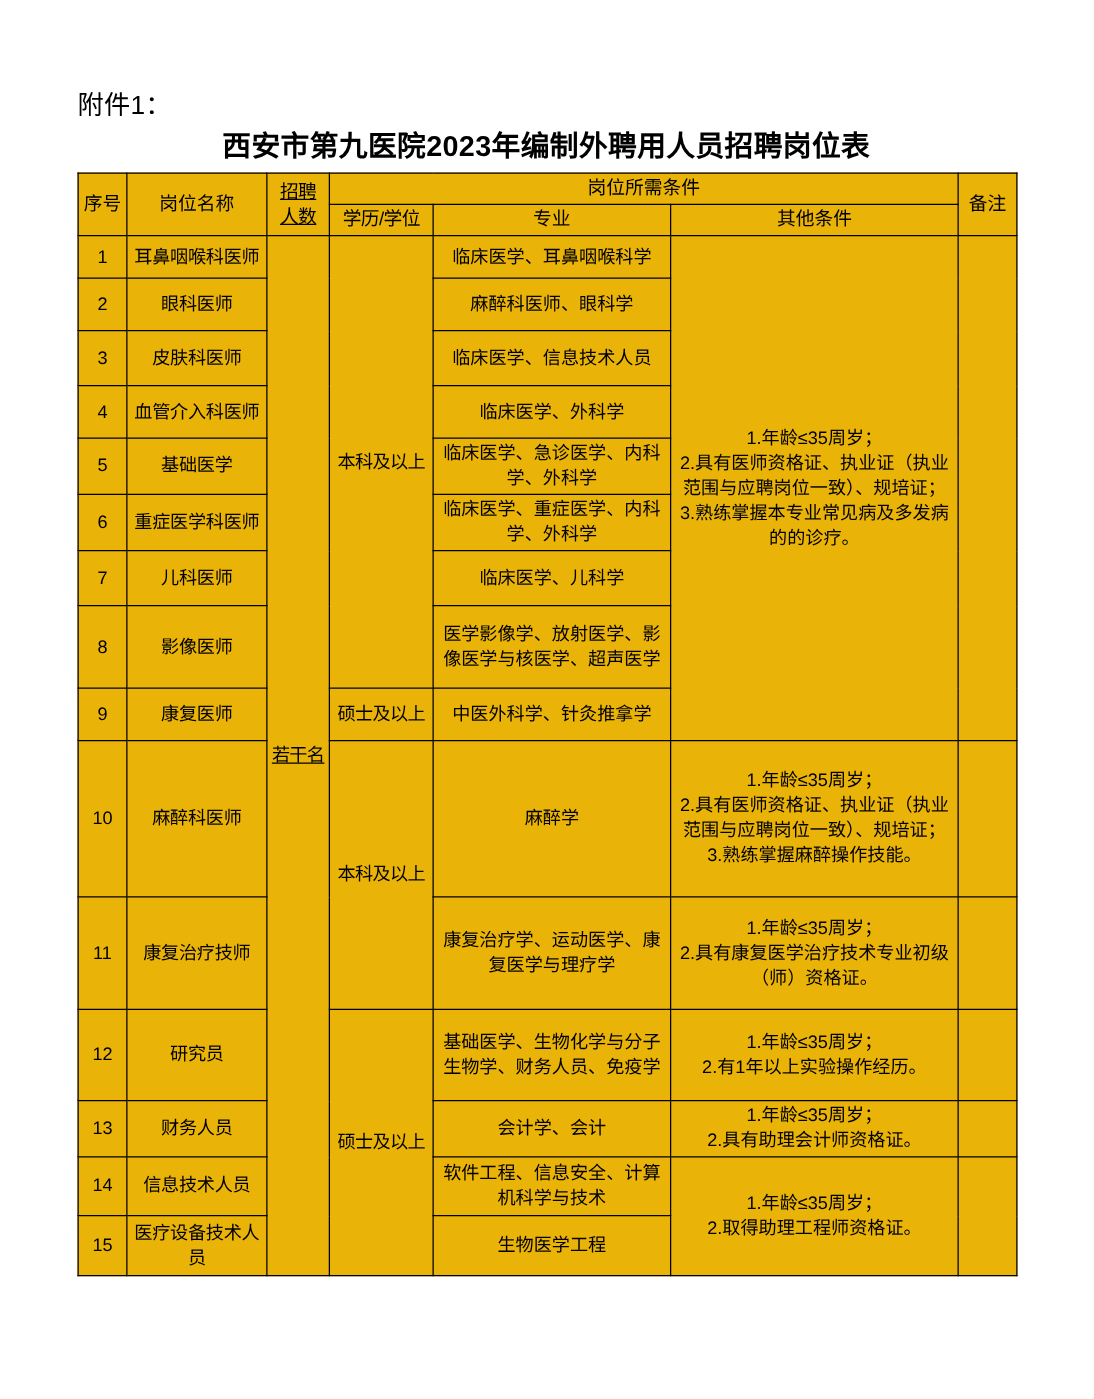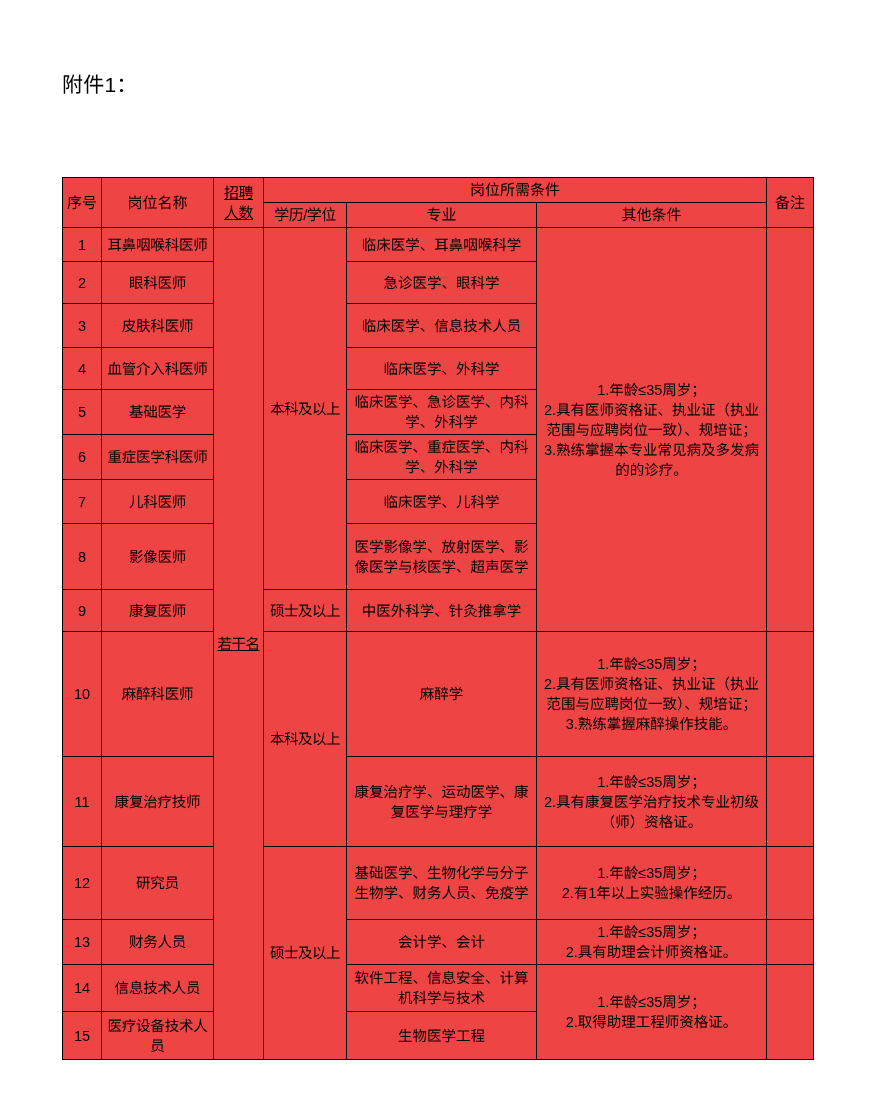--- a/index.html
+++ b/index.html
@@ -46,22 +46,21 @@
   .table-wrap {
     position: absolute;
     left: 62px;
     top: 138px;
     width: 751px;
   }
   table.jobs {
     border-collapse: collapse;
     table-layout: fixed;
     width: 751px;
-    background: #ef4444;
-    margin-top: 39px;
+    background: #eab308;
   }
   table.jobs td, table.jobs th {
     border: 1px solid #000000;
     padding: 2px 3px;
     font-weight: normal;
     font-size: 14.5px;
     line-height: 20px;
     vertical-align: middle;
     text-align: center;
     word-break: break-all;
@@ -118,20 +117,21 @@
   col.c-other  { width: 230px; }
   col.c-remark { width: 47px; }
 </style>
 </head>
 <body>
 
 <div class="page">
 
   <div class="attachment-label">附件1：</div>
 
+  <div class="doc-title">西安市第九医院2023年编制外聘用人员招聘岗位表</div>
 
   <div class="table-wrap">
     <table class="jobs">
       <colgroup>
         <col class="c-seq">
           <col class="c-name">
           <col class="c-count">
         <col class="c-degree">
           <col class="c-major">
           <col class="c-other">
@@ -162,21 +162,21 @@
           <td class="cell-major">临床医学、耳鼻咽喉科学</td>
           <td rowspan="9" class="cell-left">1.年龄≤35周岁；
 2.具有医师资格证、执业证（执业范围与应聘岗位一致）、规培证；
 3.熟练掌握本专业常见病及多发病的的诊疗。</td>
           <td rowspan="9" class="cell-remark"></td>
         </tr>
 
         <tr style="height:42px;">
           <td class="cell-num">2</td>
           <td class="cell-name">眼科医师</td>
-          <td class="cell-major">急诊医学、眼科学</td>
+          <td class="cell-major">麻醉科医师、眼科学</td>
         </tr>
 
         <tr style="height:44px;">
           <td class="cell-num">3</td>
           <td class="cell-name">皮肤科医师</td>
           <td class="cell-major">临床医学、信息技术人员</td>
         </tr>
 
         <tr style="height:42px;">
           <td class="cell-num">4</td>

